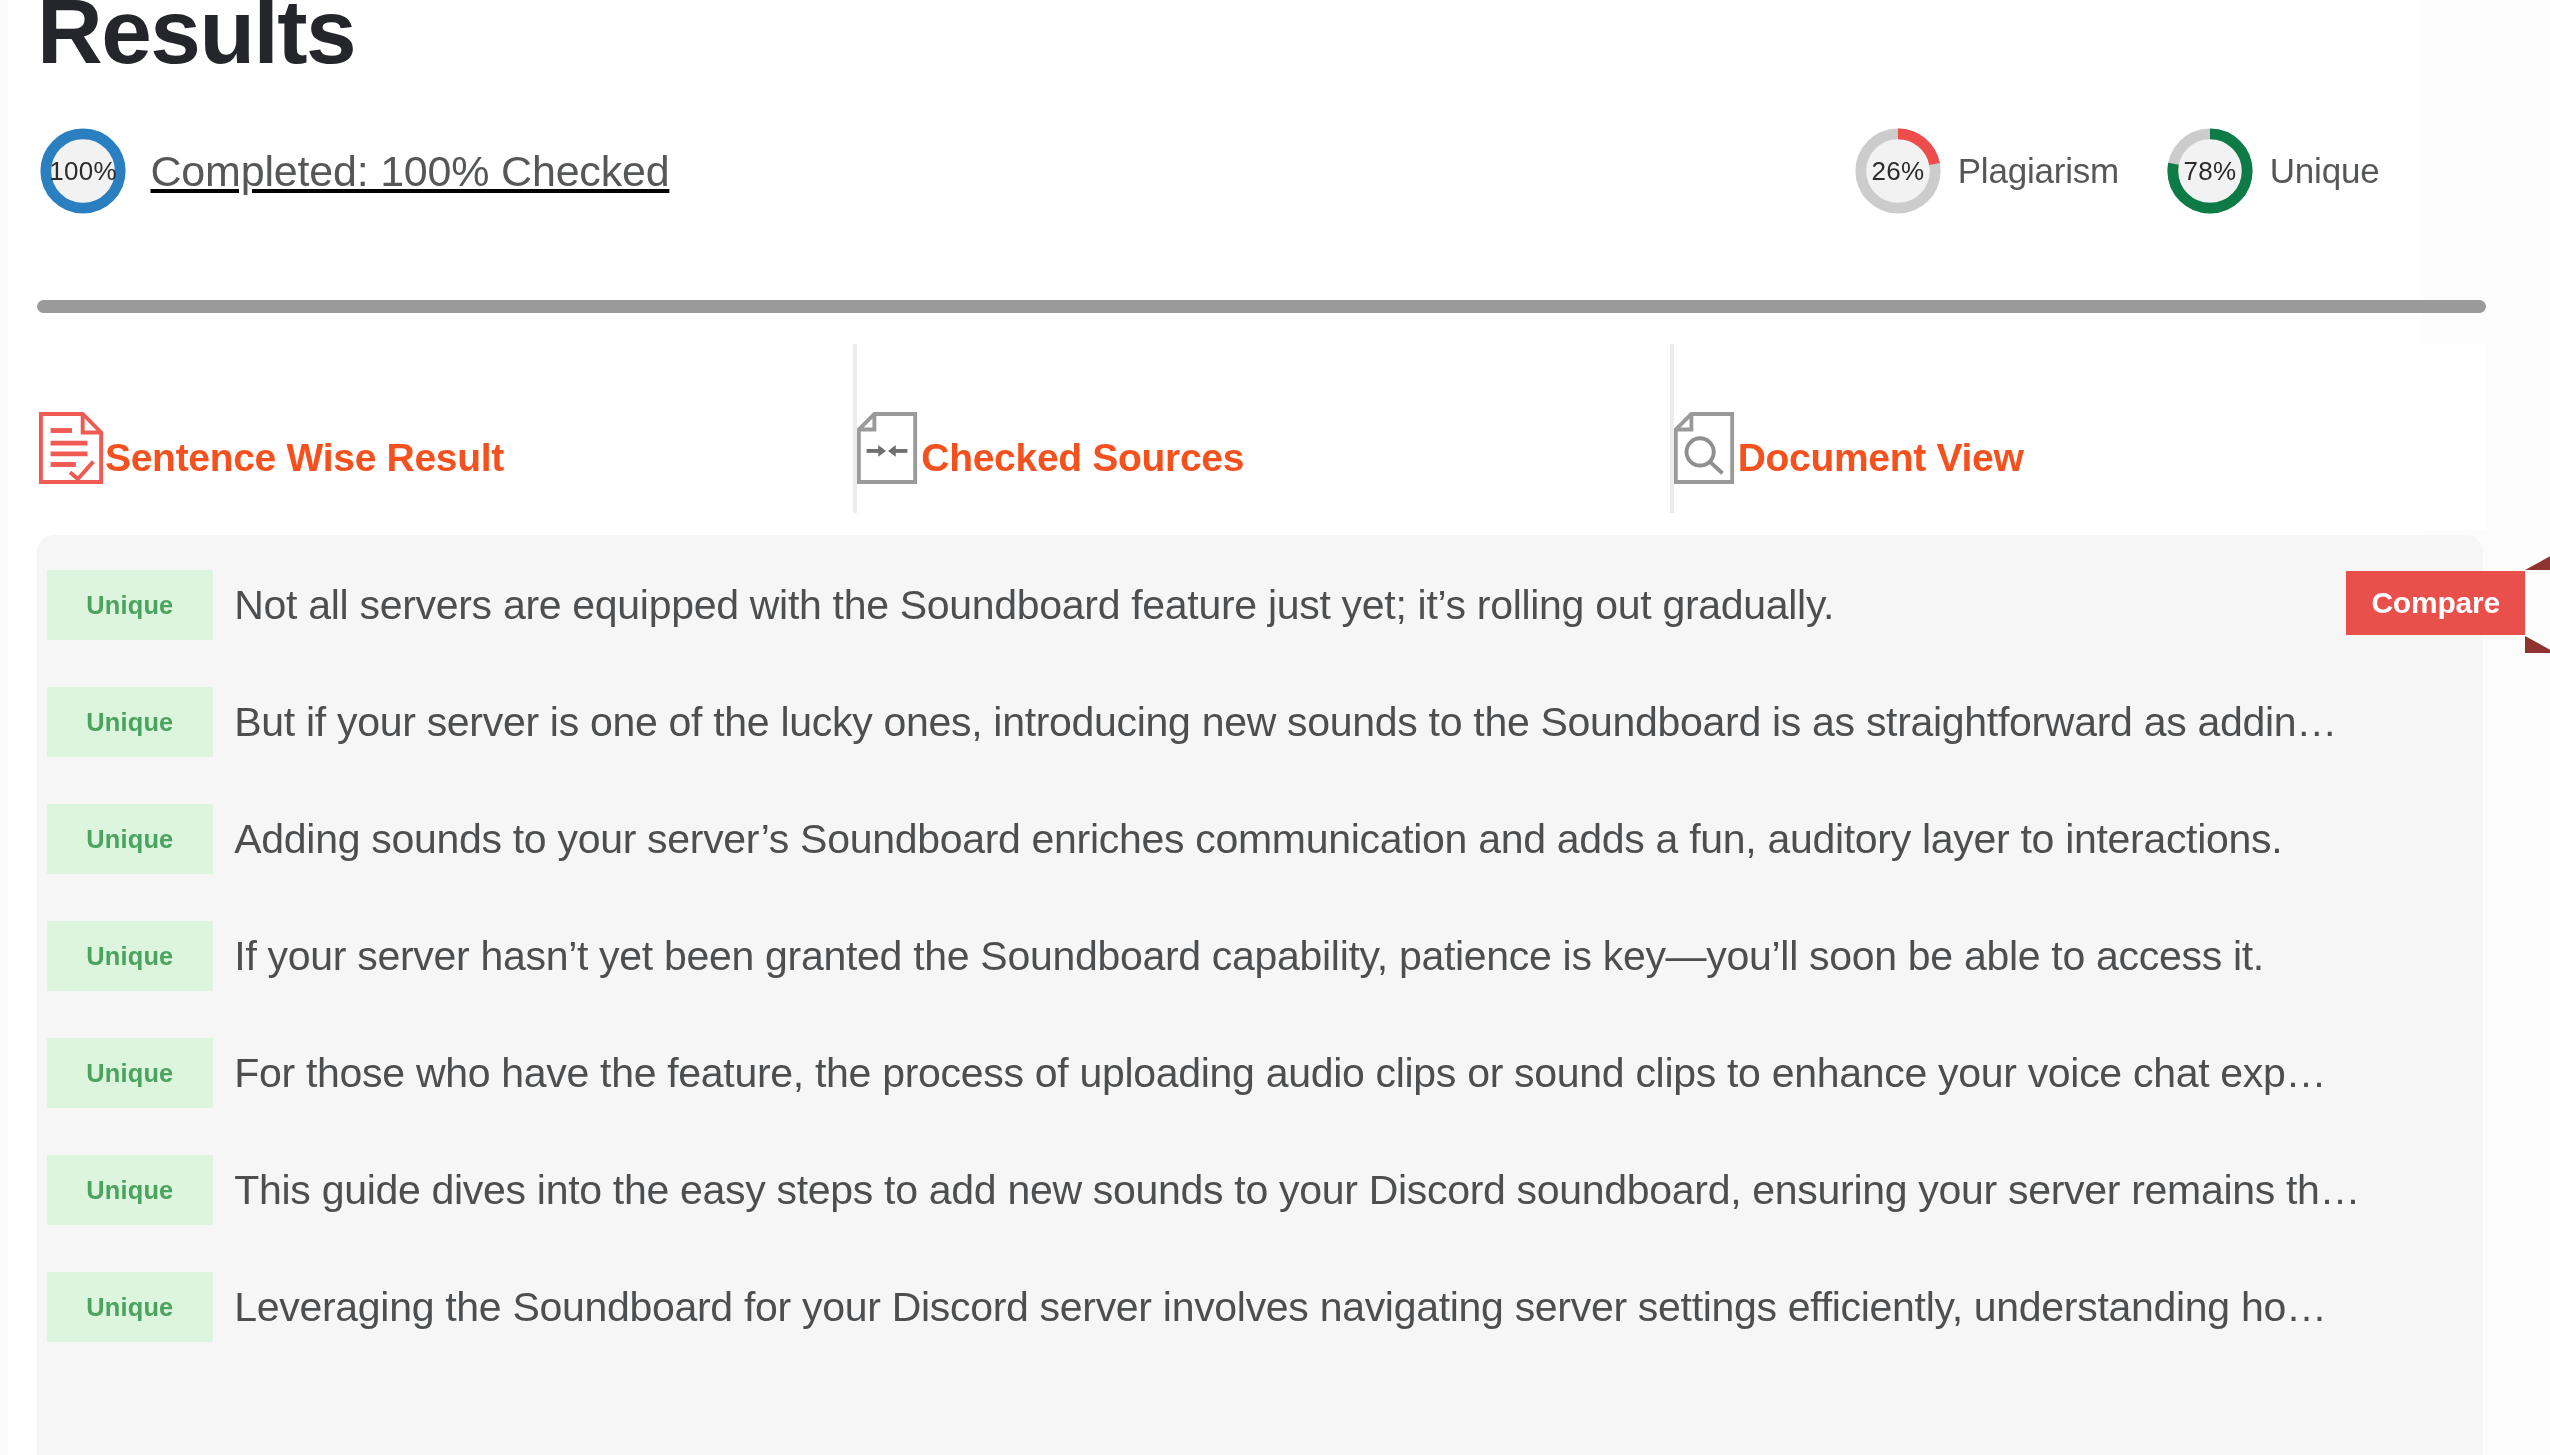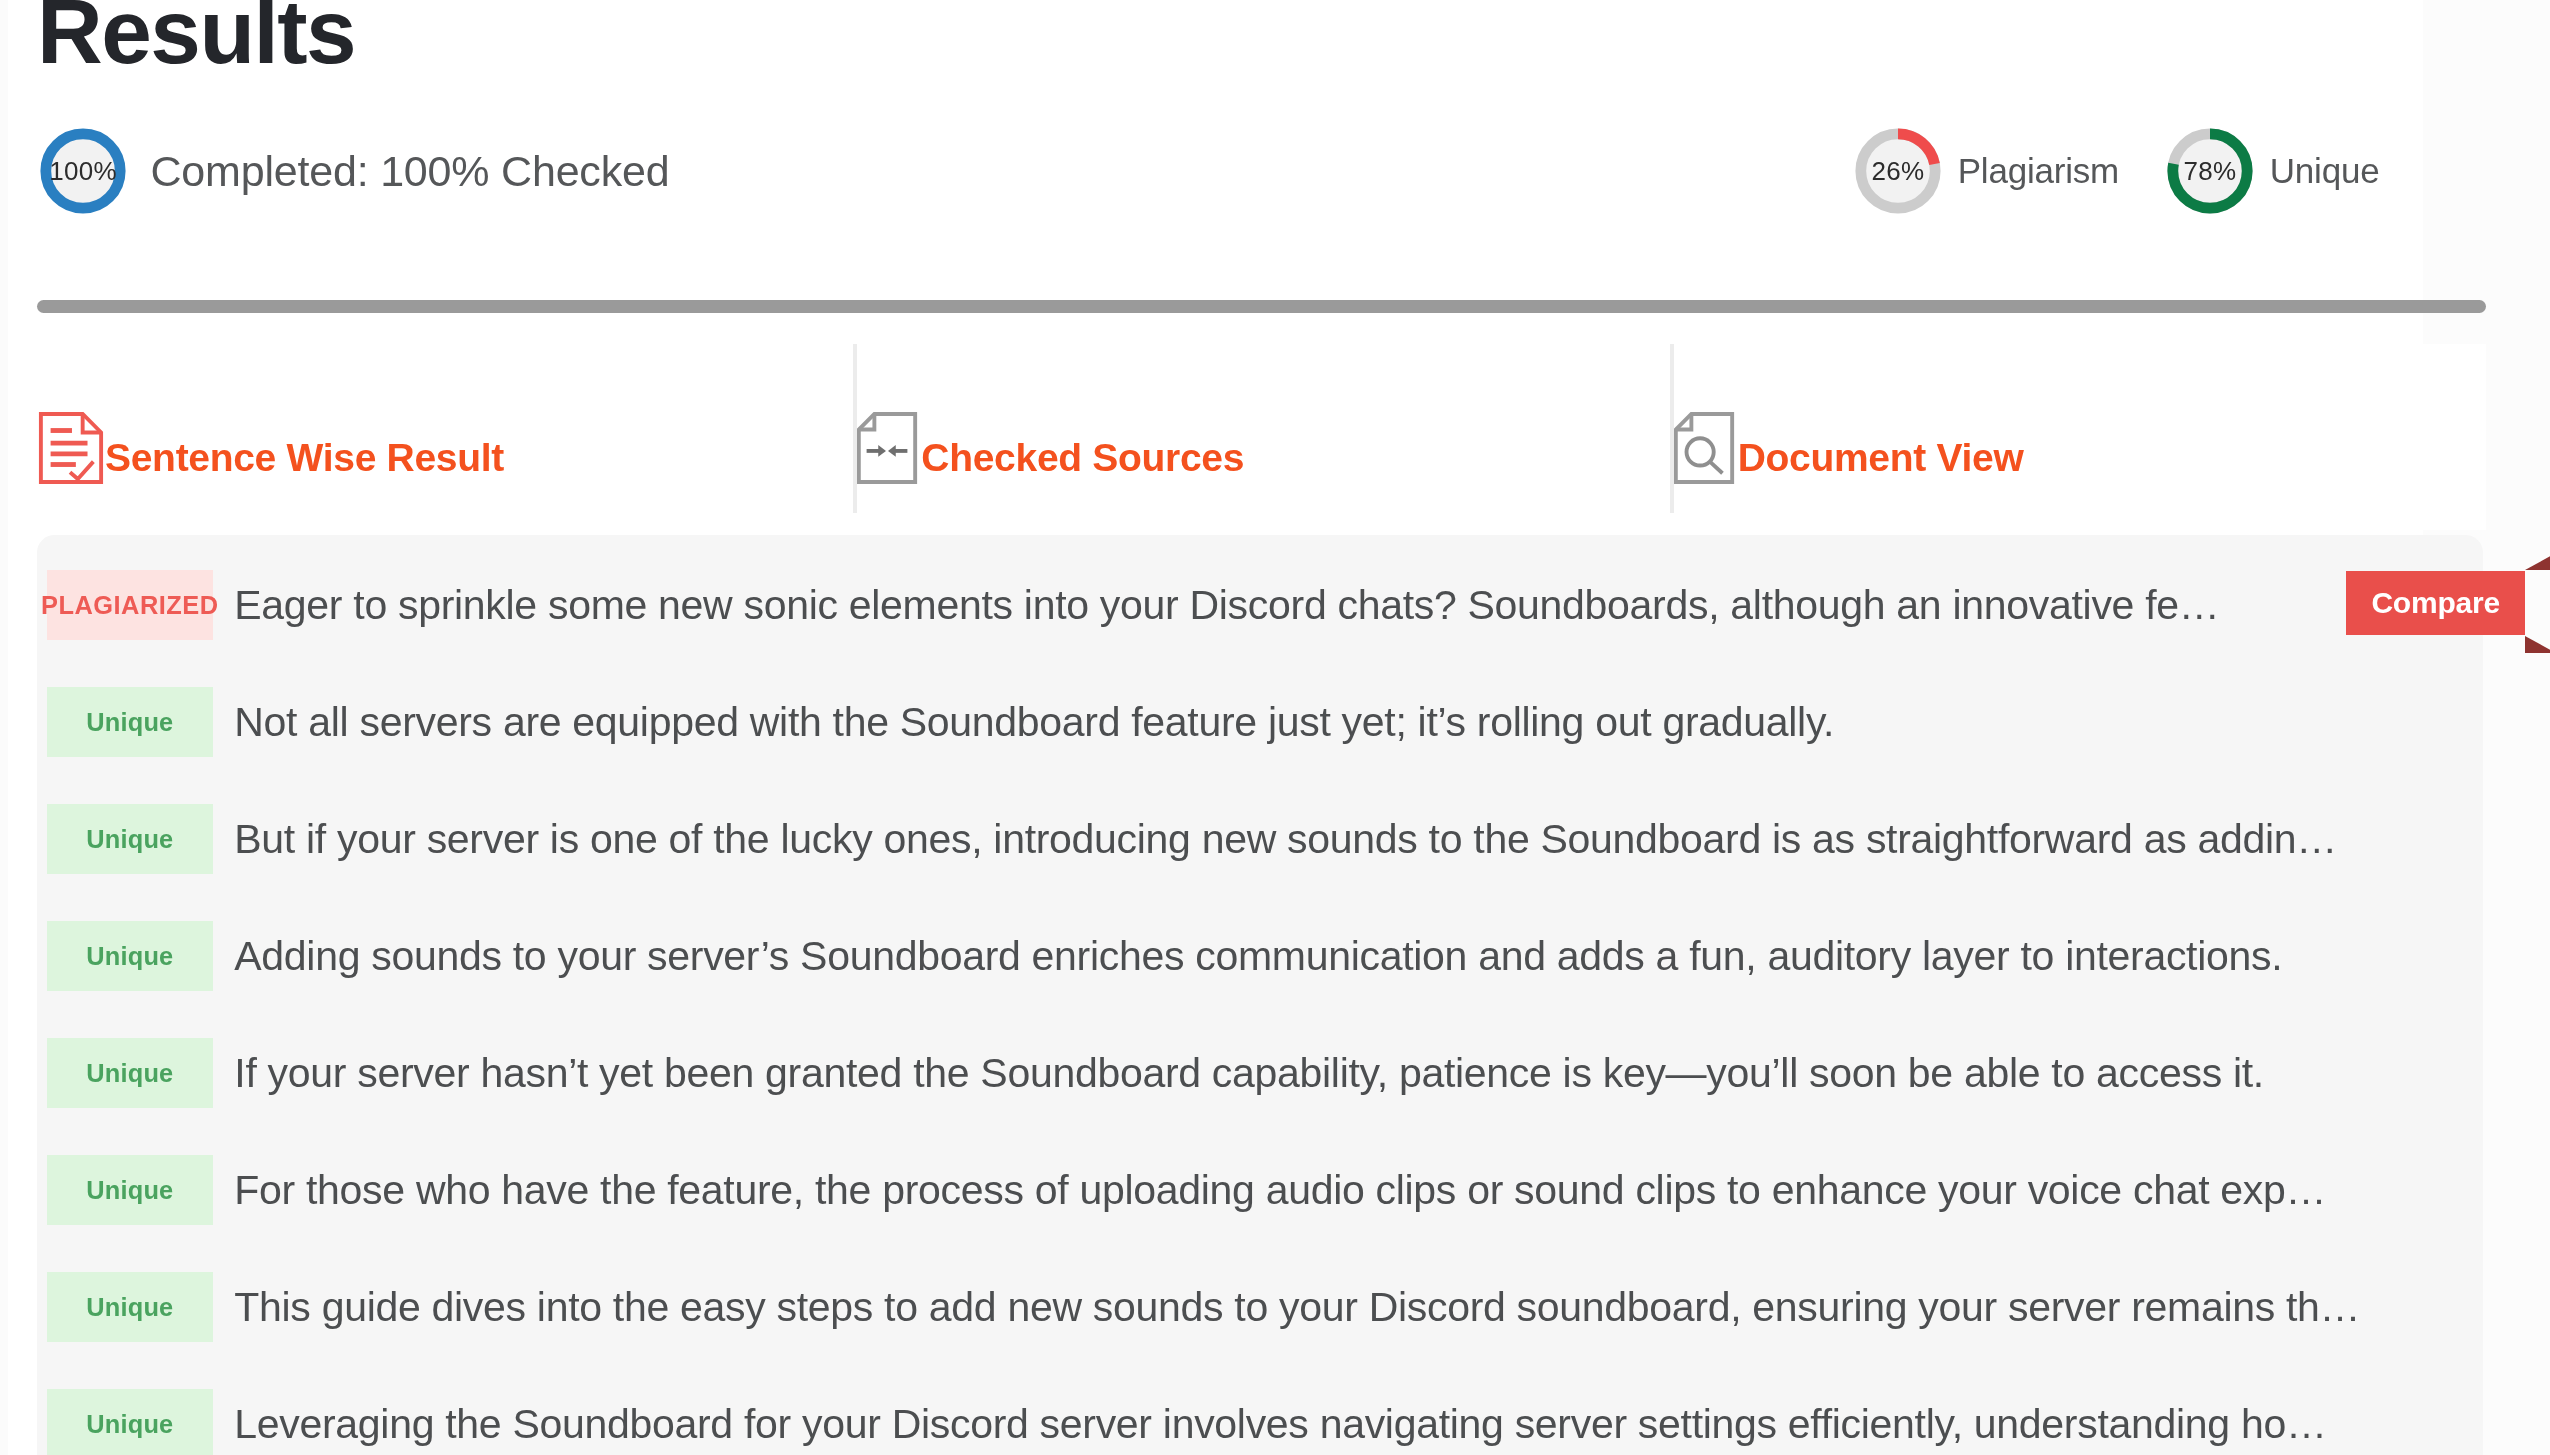--- a/index.html
+++ b/index.html
@@ -26,21 +26,21 @@
   .title {
     position: absolute; left: 37px; top: -17.6px;
     font-size: 91px; font-weight: 700; letter-spacing: -1.5px;
     color: #24262b; line-height: 1.1;
     font-family: "Liberation Sans", sans-serif;
   }
 
   
   .summary-left {
     position: absolute; left: 37px; top: 125px;
-    display: flex; align-items: center;
+    display: flex; align-items: center; text-decoration: underline;
   }
   .summary-right {
     position: absolute; left: 1852px; top: 125px;
     display: flex; align-items: center;
   }
   .gauge-group { display: flex; align-items: center; }
   .gauge {
     position: relative; flex: 0 0 auto;
     display: flex; align-items: center; justify-content: center;
   }
@@ -228,24 +228,20 @@
           <line x1="41" y1="52" x2="54" y2="64" stroke="#8f8f8f" stroke-width="4"></line>
         </svg>
       </div>
       <div class="tab-label">Document View</div>
     </div>
 
   </div>
 
   <div class="panel">
 
-    <div class="row">
-      <div class="badge plag">PLAGIARIZED</div>
-      <div class="sentence">Eager to sprinkle some new sonic elements into your Discord chats? Soundboards, although an innovative fe…</div>
-    </div>
 
     <div class="row">
       <div class="badge uniq">Unique</div>
       <div class="sentence">Not all servers are equipped with the Soundboard feature just yet; it’s rolling out gradually.</div>
     </div>
 
     <div class="row">
       <div class="badge uniq">Unique</div>
       <div class="sentence">But if your server is one of the lucky ones, introducing new sounds to the Soundboard is as straightforward as addin…</div>
     </div>

